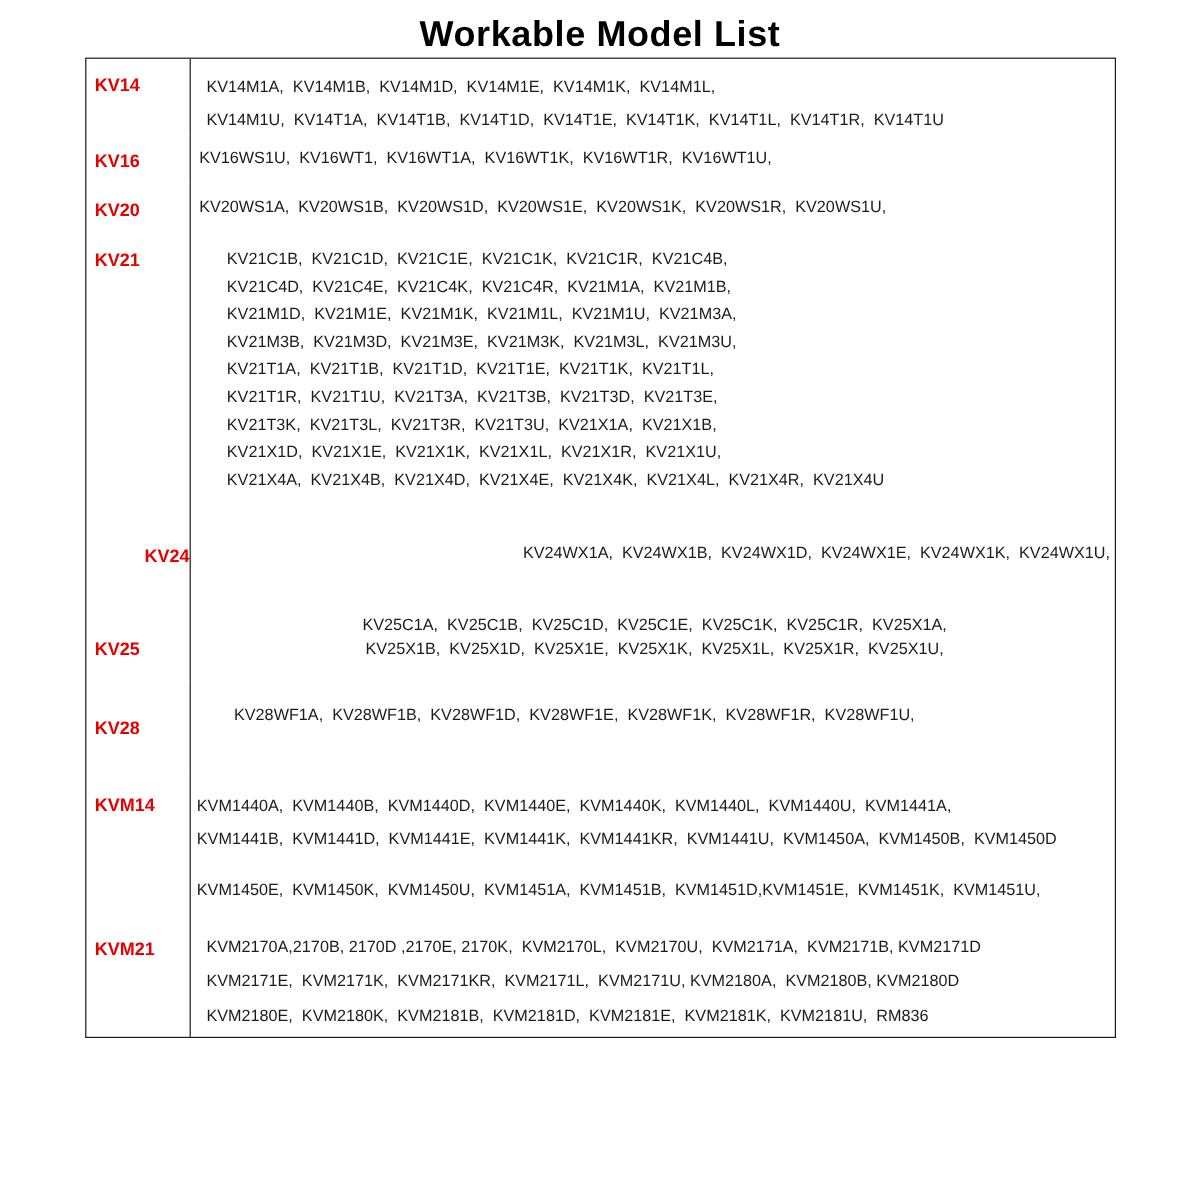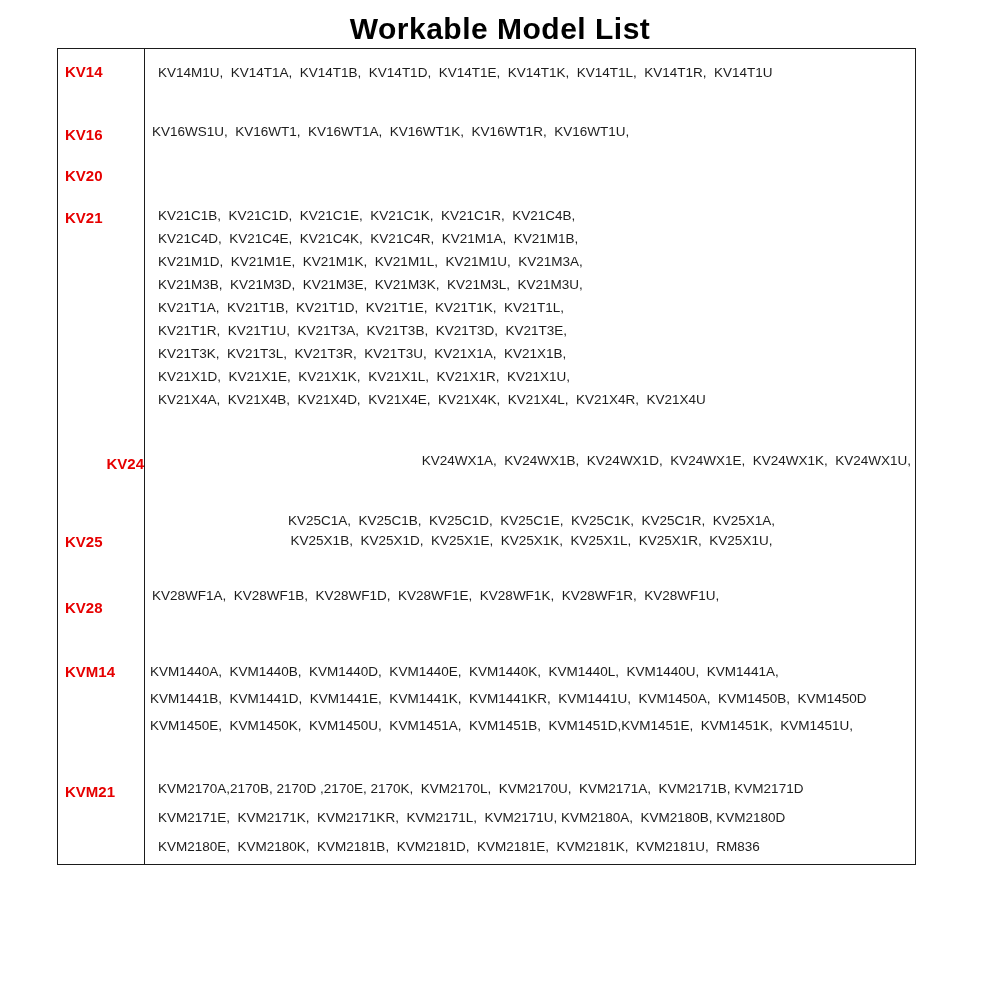--- a/index.html
+++ b/index.html
@@ -11,21 +11,21 @@
   .page-title{
     text-align:center;
     font-size:30px;
     font-weight:700;
     color:#000000;
     padding-top:12px;
     letter-spacing:0.5px;
   }
   .model-table{
     position:absolute;
-    left:57px;top:48px;
+    left:71px;top:48px;
     width:859px;
     border:1.5px solid #1b1b1b;
     box-sizing:border-box;
     background:#ffffff;
   }
   .row{display:flex;box-sizing:border-box;}
   .label-cell{
     width:87px;
     box-sizing:border-box;
     border-right:1.5px solid #1b1b1b;
@@ -43,49 +43,53 @@
     font-size:13.5px;
     color:#1c1c1c;
     overflow:hidden;
   }
   .line{white-space:pre;}
 
   
   .g1{min-height:64px;}  .g1 .label-cell{padding-top:14px;} .g1 .content-cell{padding-top:10px;padding-left:13px;} .g1 .line{line-height:27px;}
   .g2{min-height:40px;}  .g2 .label-cell{padding-top:13px;} .g2 .content-cell{padding-top:8px;}  .g2 .line{line-height:22px;}
   .g3{min-height:41px;}  .g3 .label-cell{padding-top:14px;} .g3 .content-cell{padding-top:9px;}  .g3 .line{line-height:22px;}
-  .g4{min-height:237px;} .g4 .label-cell{padding-top:15px;} .g4 .content-cell{padding-top:10px;padding-left:13px;} .g4 .line{line-height:23px;}
+  .g4{min-height:237px;gap:17px;} .g4 .label-cell{padding-top:15px;} .g4 .content-cell{padding-top:10px;padding-left:13px;} .g4 .line{line-height:23px;}
   .g5{min-height:60px;text-align:right;}  .g5 .label-cell{padding-top:24px;} .g5 .content-cell{padding-top:19px;} .g5 .line{line-height:22px;}
   .g6{min-height:77px;}  .g6 .label-cell{padding-top:42px;} .g6 .content-cell{padding-top:20px;text-align:center;} .g6 .line{line-height:20px;}
-  .g7{min-height:74px;}  .g7 .label-cell{padding-top:31px;} .g7 .content-cell{padding-top:17px;} .g7 .line{line-height:21px;}
+  .g7{min-height:74px;}  .g7 .label-cell{padding-top:31px;} .g7 .content-cell{padding-top:17px;} .g7 .line{line-height:21px;margin-left:29px;}
   .g8{min-height:112px;} .g8 .label-cell{padding-top:21px;} .g8 .content-cell{padding-top:15px;padding-left:13px;} .g8 .line{line-height:27px;}
   .g9{min-height:118px;} .g9 .label-cell{padding-top:21px;} .g9 .content-cell{padding-top:16px;padding-left:5px;} .g9 .line{line-height:27px;}
-  .g9 .line:nth-child(3){margin-top:0;}
+  .g9 .line:nth-child(3){margin-top:16px;}
   .g10{min-height:104px;} .g10 .label-cell{padding-top:23px;} .g10 .content-cell{padding-top:14px;padding-left:13px;} .g10 .line{line-height:29px;}
 </style>
 </head>
 <body>
 
 <div class="page-title">Workable Model List</div>
 
 <div class="model-table">
   <div class="row g1">
     <div class="label-cell">KV14</div>
     <div class="content-cell">
+        <div class="line">KV14M1A,  KV14M1B,  KV14M1D,  KV14M1E,  KV14M1K,  KV14M1L,</div>
         <div class="line">KV14M1U,  KV14T1A,  KV14T1B,  KV14T1D,  KV14T1E,  KV14T1K,  KV14T1L,  KV14T1R,  KV14T1U</div>
       </div>
   </div>
   <div class="row g2">
     <div class="label-cell">KV16</div>
     <div class="content-cell">
         <div class="line">KV16WS1U,  KV16WT1,  KV16WT1A,  KV16WT1K,  KV16WT1R,  KV16WT1U,</div>
       </div>
   </div>
   <div class="row g3">
     <div class="label-cell">KV20</div>
+    <div class="content-cell">
+        <div class="line">KV20WS1A,  KV20WS1B,  KV20WS1D,  KV20WS1E,  KV20WS1K,  KV20WS1R,  KV20WS1U,</div>
+      </div>
   </div>
   <div class="row g4">
     <div class="label-cell">KV21</div>
     <div class="content-cell">
         <div class="line">KV21C1B,  KV21C1D,  KV21C1E,  KV21C1K,  KV21C1R,  KV21C4B,</div>
         <div class="line">KV21C4D,  KV21C4E,  KV21C4K,  KV21C4R,  KV21M1A,  KV21M1B,</div>
         <div class="line">KV21M1D,  KV21M1E,  KV21M1K,  KV21M1L,  KV21M1U,  KV21M3A,</div>
         <div class="line">KV21M3B,  KV21M3D,  KV21M3E,  KV21M3K,  KV21M3L,  KV21M3U,</div>
         <div class="line">KV21T1A,  KV21T1B,  KV21T1D,  KV21T1E,  KV21T1K,  KV21T1L,</div>
         <div class="line">KV21T1R,  KV21T1U,  KV21T3A,  KV21T3B,  KV21T3D,  KV21T3E,</div>

